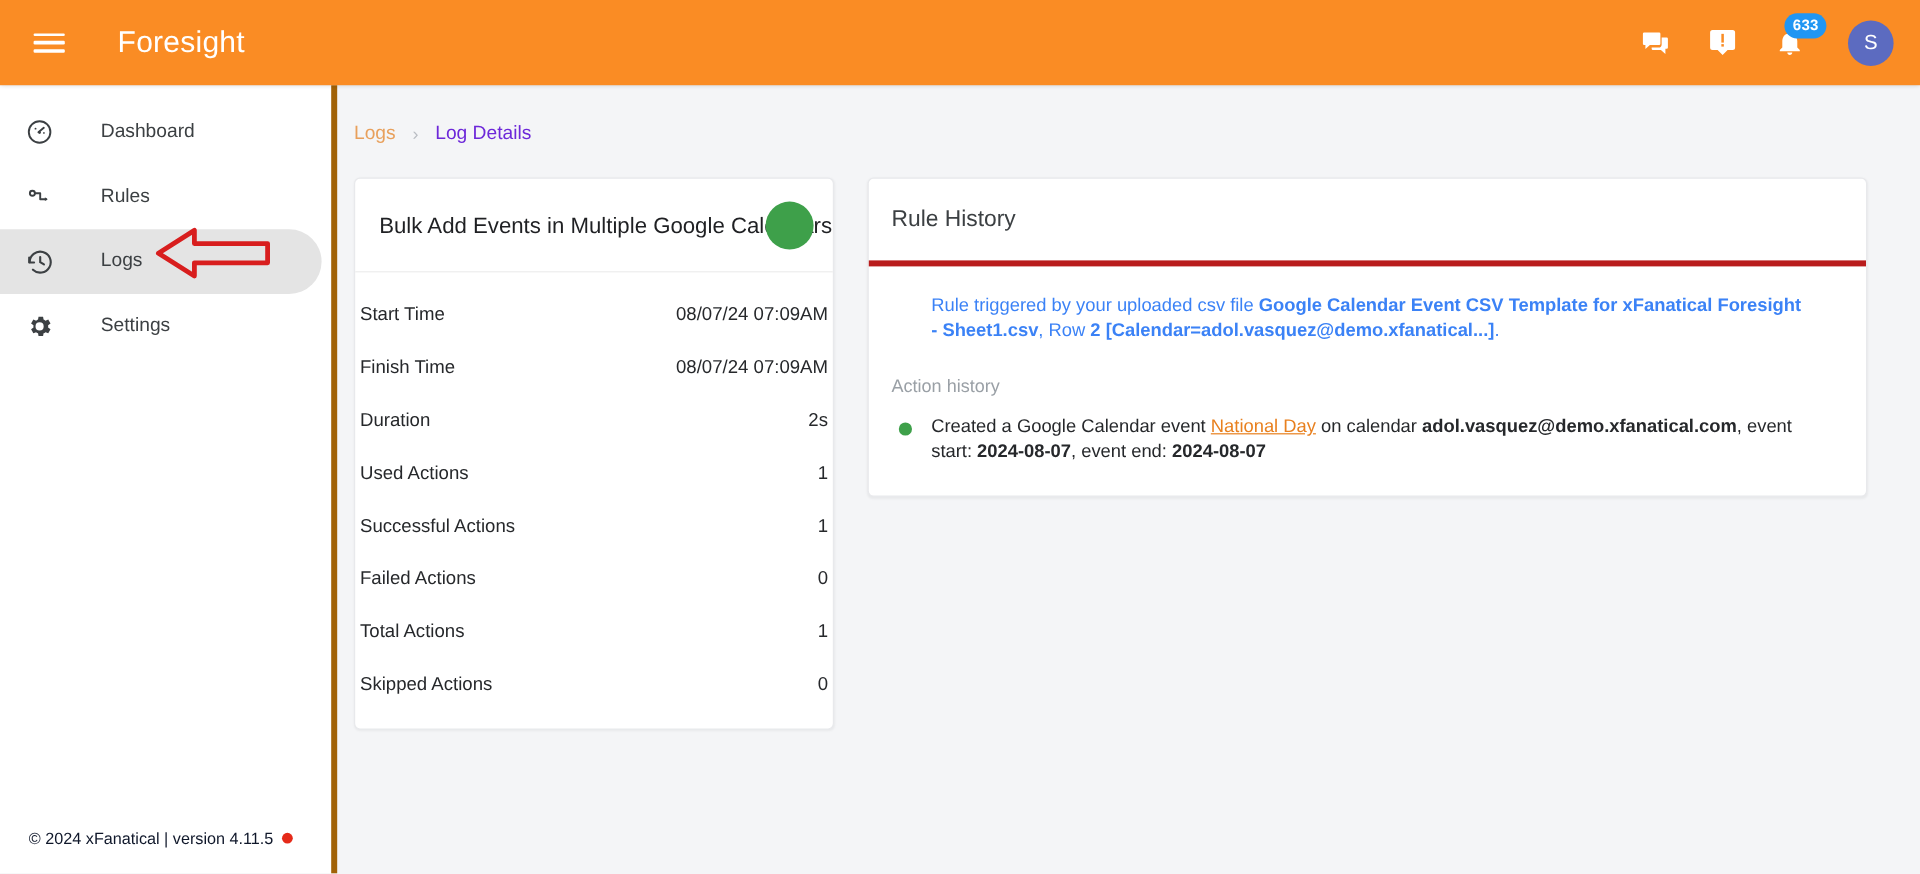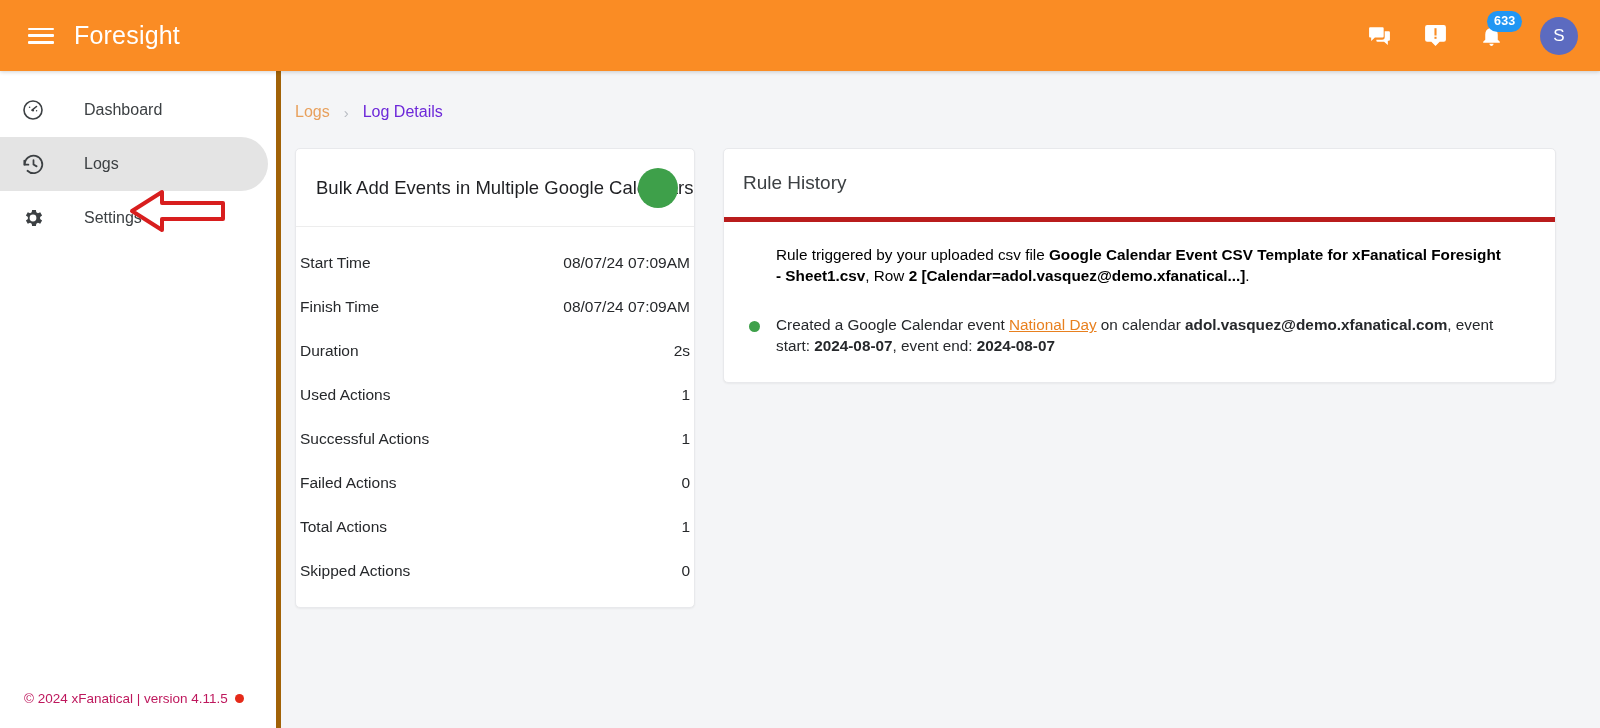--- a/index.html
+++ b/index.html
@@ -48,20 +48,21 @@
     width: 26px;
     background: #fff;
     border-radius: 1px;
   }
   .brand {
     color: #ffffff;
     font-size: 25px;
     letter-spacing: .2px;
     font-weight: 400;
     white-space: nowrap;
+    margin-left: 24px;
   }
   .topbar-spacer { flex: 1; }
   .topbar-actions {
     display: flex;
     align-items: center;
     gap: 30px;
   }
   .ticon {
     width: 26px;
     height: 26px;
@@ -143,21 +144,21 @@
   }
   .nav-label {
     font-size: 16px;
     margin-left: 34px;
     color: #3c4043;
     white-space: nowrap;
   }
   .sidebar-spacer { flex: 1; }
   .footer {
     font-size: 13.5px;
-    color: #be185d;
+    color: #0f172a;
     padding: 0 0 22px 24px;
     display: flex;
     align-items: center;
     gap: 7px;
     white-space: nowrap;
   }
   .footer-dot {
     width: 9px;
     height: 9px;
     border-radius: 50%;
@@ -264,21 +265,21 @@
   }
   .history-body { padding: 22px 19px 26px; }
   .section-label {
     font-size: 15px;
     color: #9aa0a6;
     margin-bottom: 14px;
   }
   .trigger-text {
     font-size: 15.3px;
     line-height: 1.38;
-    color: #000000;
+    color: #3b82f6;
     padding-left: 33px;
     padding-right: 30px;
   }
   .trigger-text b { font-weight: 700; }
   .section-gap { height: 28px; }
   .action-item {
     display: flex;
     align-items: flex-start;
     padding-left: 6px;
   }
@@ -366,20 +367,30 @@
             <circle cx="12" cy="12" r="9"></circle>
             <path d="M15.5 8.5 11 12.2" stroke-linecap="round"></path>
             <circle cx="12" cy="12.5" r="1.1" fill="#3c4043" stroke="none"></circle>
             <circle cx="8.6" cy="9.2" r=".8" fill="#3c4043" stroke="none"></circle>
             <circle cx="15.6" cy="12.8" r=".7" fill="#3c4043" stroke="none"></circle>
           </svg>
         </div>
         <div class="nav-label">Dashboard</div>
       </div>
 
+      <div class="nav-item">
+        <div class="nav-ico">
+          <svg width="24" height="24" viewBox="0 0 24 24" fill="none" stroke="#3c4043" stroke-width="1.6">
+            <circle cx="6" cy="9" r="2.1"></circle>
+            <path d="M8.1 9h4.4v5h5.1" stroke-linecap="round" stroke-linejoin="round"></path>
+            <path d="M16.4 12.4 18.6 14l-2.2 1.6" fill="#3c4043" stroke="none"></path>
+          </svg>
+        </div>
+        <div class="nav-label">Rules</div>
+      </div>
 
       <div class="nav-item active">
         <div class="nav-ico">
           <svg width="25" height="25" viewBox="0 0 24 24" fill="none" stroke="#3c4043" stroke-width="1.7">
             <path d="M3.6 12a8.4 8.4 0 1 1 2.6 6" stroke-linecap="round"></path>
             <path d="M3.2 8.3v3.9h3.9" stroke-linecap="round" stroke-linejoin="round"></path>
             <path d="M12 7.8V12l3 1.8" stroke-linecap="round"></path>
           </svg>
         </div>
         <div class="nav-label">Logs</div>
@@ -462,20 +473,21 @@
           </div>
           <div class="history-body">
 
 
             <div class="trigger-text">
               <span>Rule triggered by your uploaded csv file </span><b>Google Calendar Event CSV Template for xFanatical Foresight - Sheet1.csv</b><span>, Row </span><b>2 [Calendar=adol.vasquez@demo.xfanatical...]</b><span>.</span>
             </div>
 
             <div class="section-gap"></div>
 
+            <div class="section-label">Action history</div>
 
             <div class="action-item">
               <span class="action-dot"></span>
               <div class="action-text">
                 <span>Created a Google Calendar event </span><span class="ev-link">National Day</span><span> on calendar </span><b>adol.vasquez@demo.xfanatical.com</b><span>, event start: </span><b>2024-08-07</b><span>, event end: </span><b>2024-08-07</b>
               </div>
             </div>
 
           </div>
         </div>

